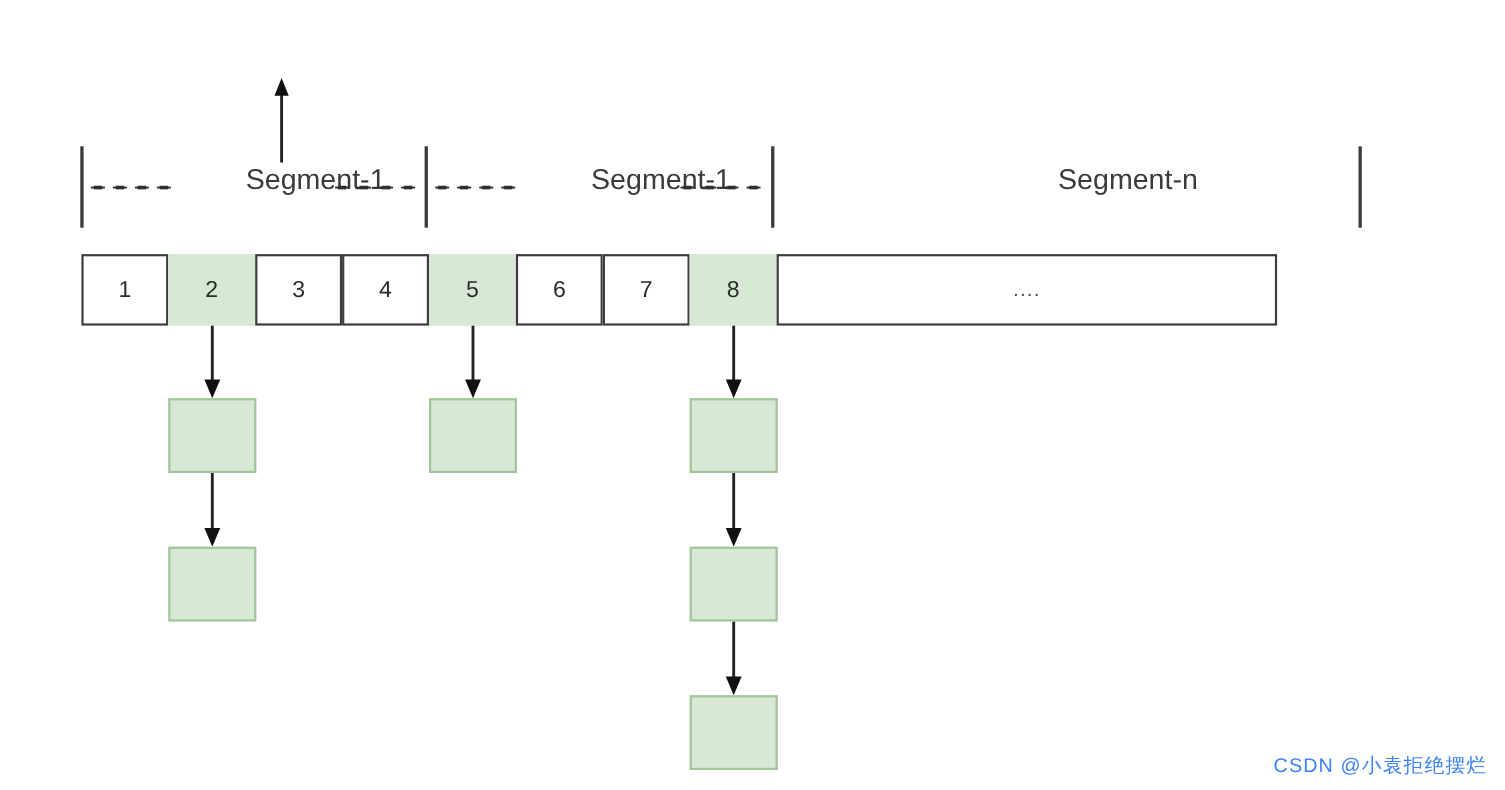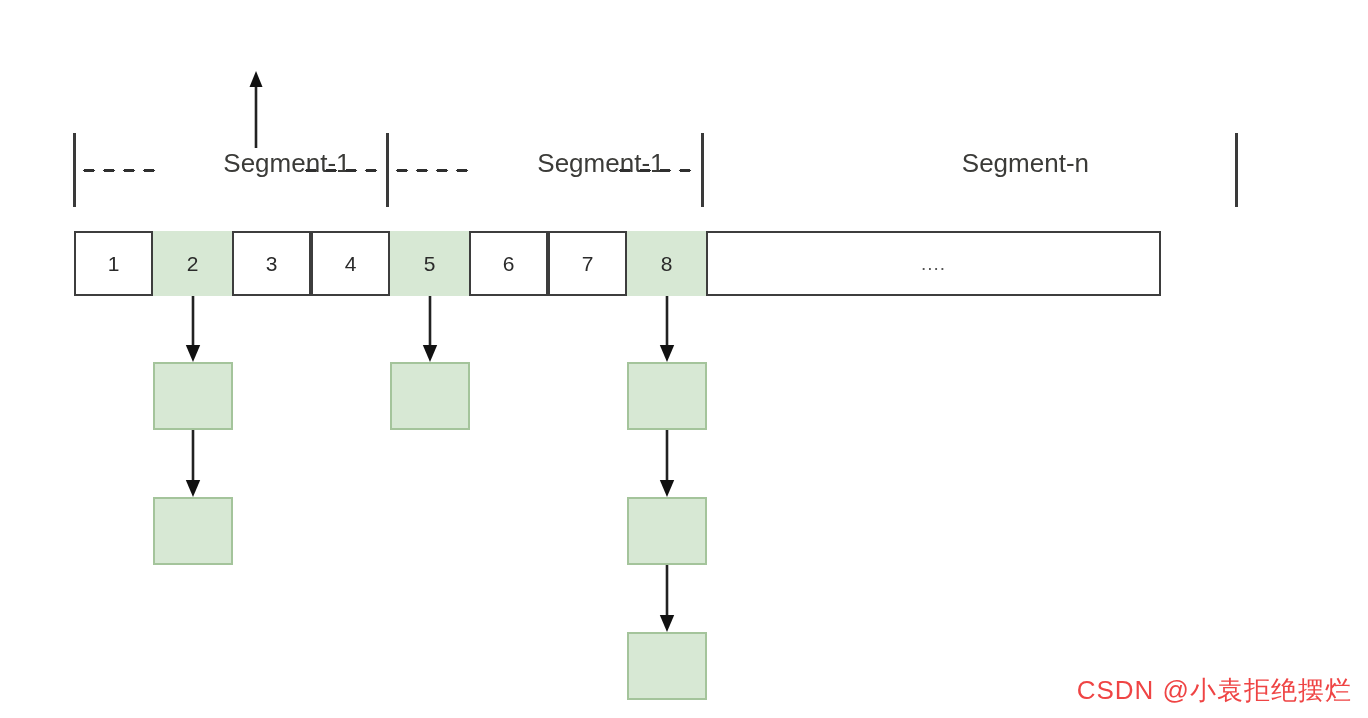--- a/index.html
+++ b/index.html
@@ -111,22 +111,22 @@
   .down-arrow {
     position: absolute;
     width: 18px;
   }
 
   
   .watermark {
     position: absolute;
     right: 16px;
     bottom: 10px;
-    font-size: 26px;
-    color: #ef4444;
+    font-size: 18px;
+    color: #3b82f6;
     white-space: nowrap;
     letter-spacing: 1px;
     user-select: none;
     margin-top: 38px;
   }
 </style>
 </head>
 <body>
 
 <div id="canvas">

